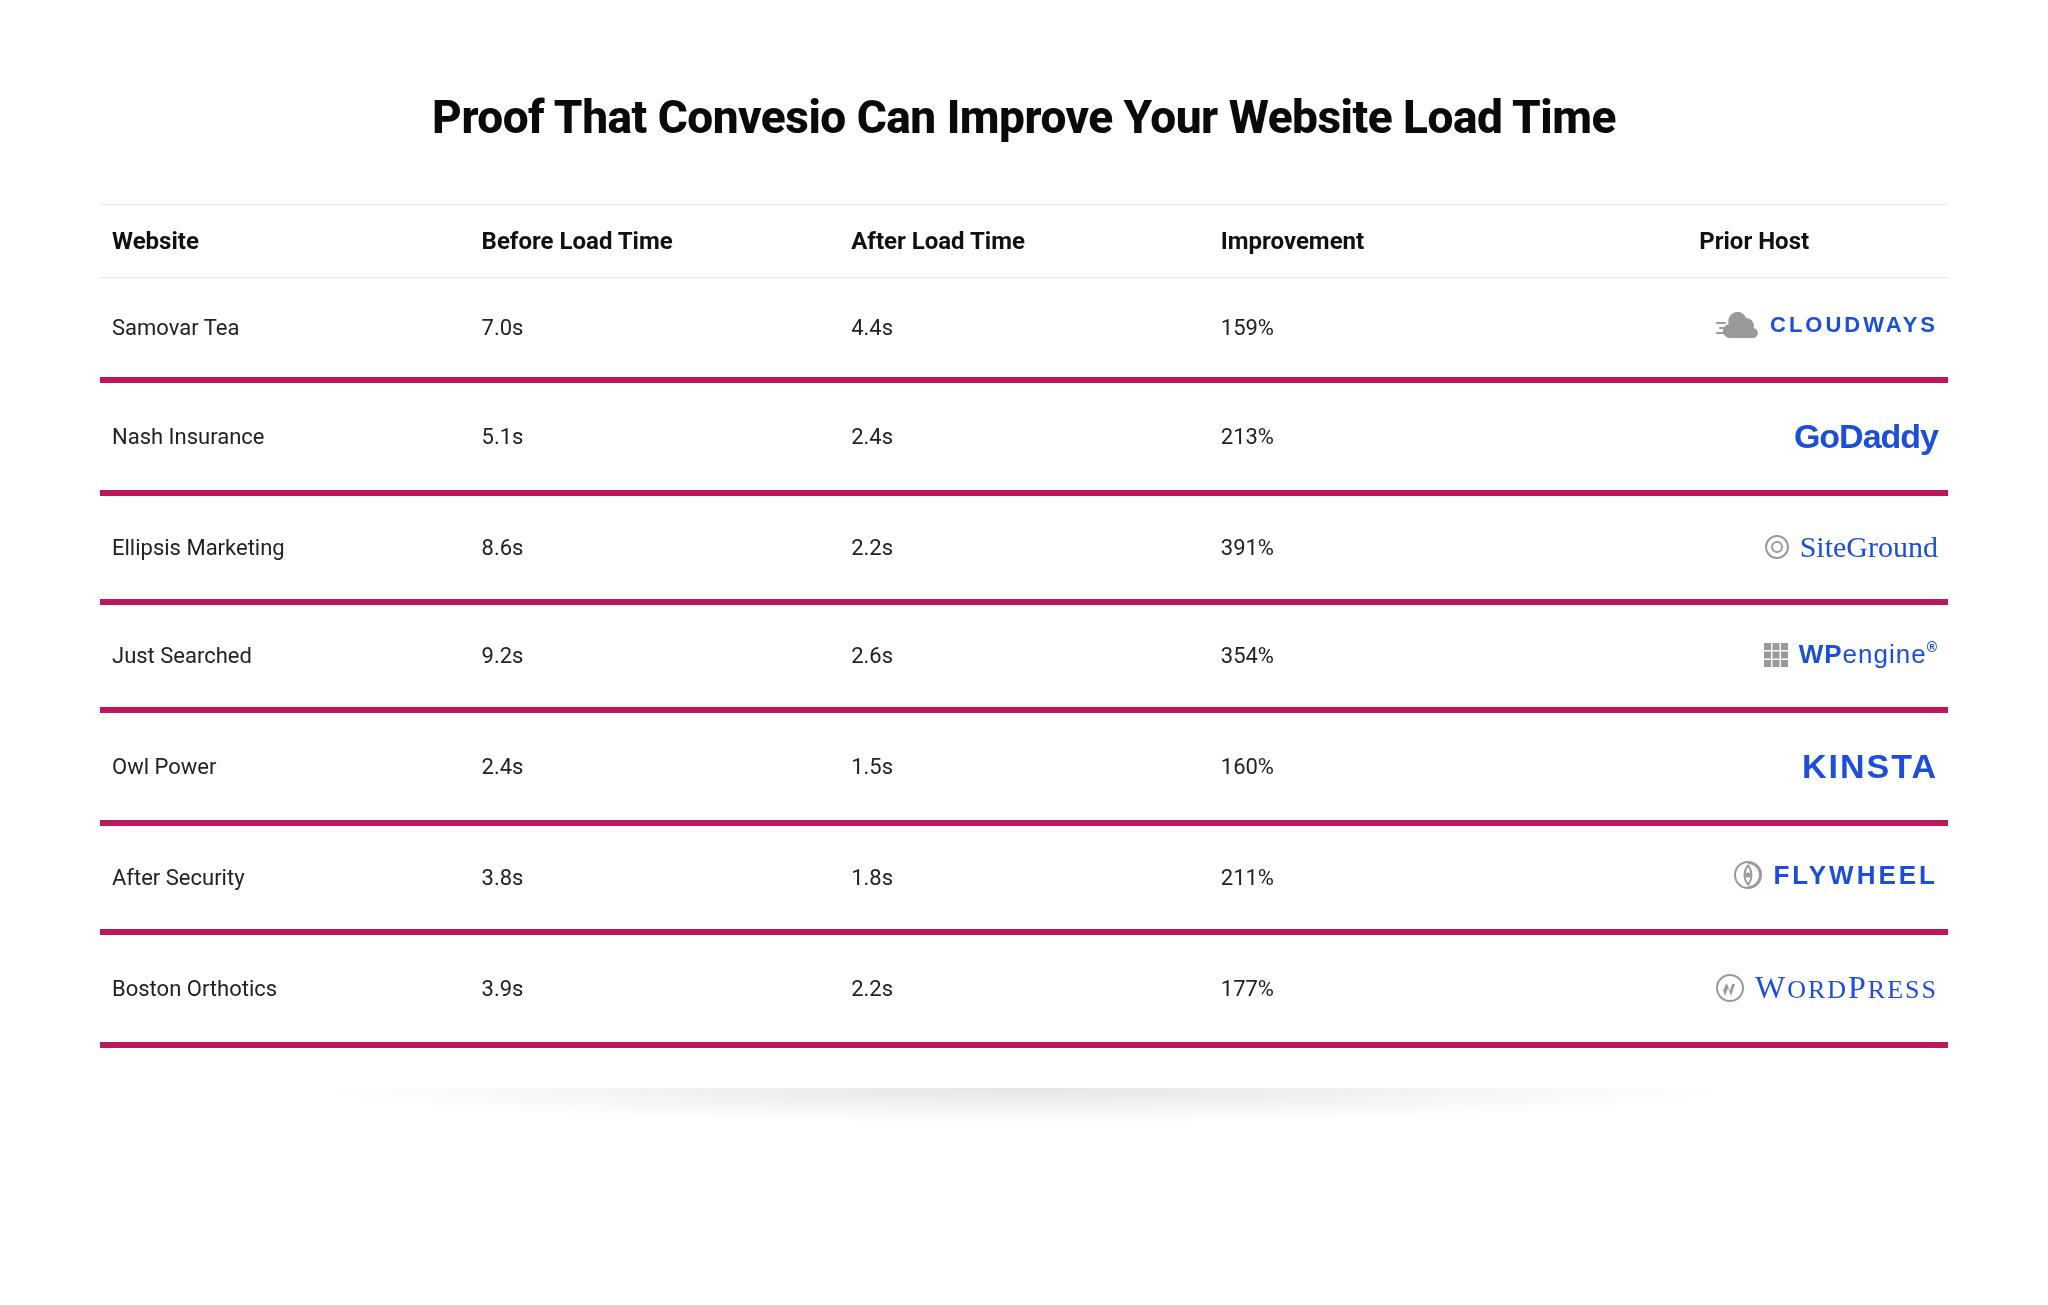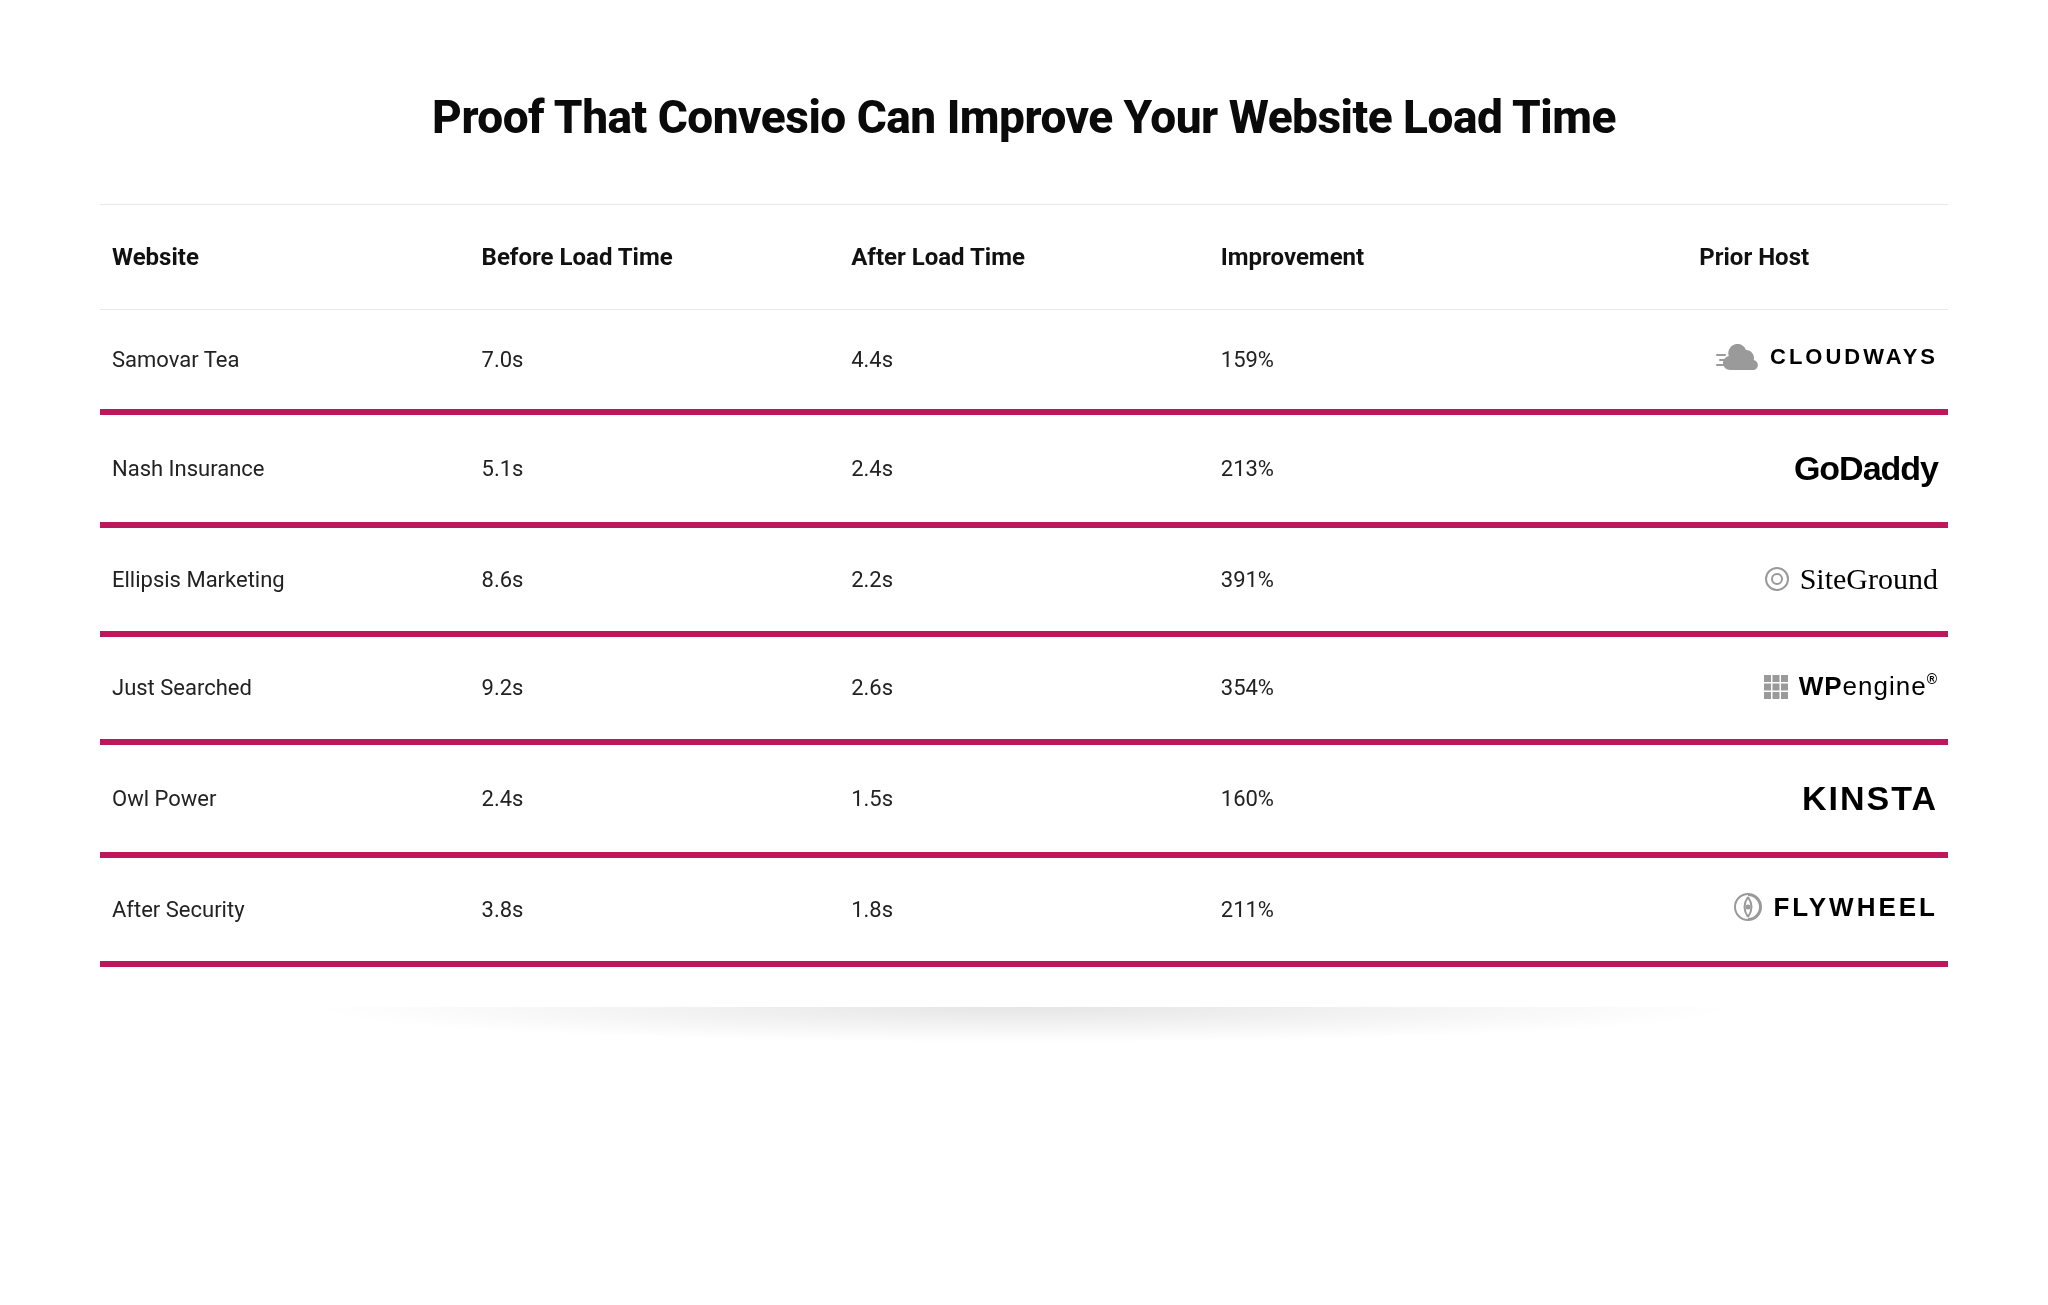--- a/index.html
+++ b/index.html
@@ -31,21 +31,21 @@
   col.c-website  { width: 20%; }
   col.c-before   { width: 20%; }
   col.c-after    { width: 20%; }
   col.c-improve  { width: 20%; }
   col.c-host     { width: 20%; }
   thead th {
     text-align: left;
     font-size: 24px;
     font-weight: 700;
     color: #111111;
-    padding: 38px 12px;
+    padding: 22px 12px;
     border-top: 1px solid #e8e8e8;
     border-bottom: 1px solid #e8e8e8;
   }
   thead th.host-head { text-align: center; padding-right: 30px; }
   tbody td {
     font-size: 22px;
     font-weight: 400;
     color: #222222;
     padding: 34px 12px;
     border-bottom: 6px solid #be185d;
@@ -54,21 +54,21 @@
   tbody td.host-cell {
     text-align: right;
     padding-right: 10px;
   }
 
   
   .host-logo {
     display: inline-flex;
     align-items: center;
     gap: 10px;
-    color: #000000;
+    color: #1d4ed8;
     white-space: nowrap;
   }
   .host-logo .icon { display: inline-flex; }
   .host-logo svg { display: block; }
 
   .logo-cloudways   .text { font-family: Arial, sans-serif; font-size: 22px; font-weight: 600; letter-spacing: 3px; }
   .logo-godaddy     .text { font-family: Arial, sans-serif; font-size: 34px; font-weight: 800; letter-spacing: -1px; }
   .logo-siteground  .text { font-family: "Comic Sans MS", "Segoe Script", cursive; font-size: 30px; font-weight: 400; }
   .logo-wpengine    .text { font-family: Arial, sans-serif; font-size: 26px; font-weight: 700; letter-spacing: 1px; }
   .logo-wpengine    .text .thin { font-weight: 300; }
@@ -198,17 +198,32 @@
                     <path d="M15 3 A12 12 0 0 1 15 27" transform="rotate(0 15 15)"></path>
                     <path d="M15 5 Q22 15 15 25"></path>
                     <path d="M15 5 Q8 15 15 25"></path>
                   </g>
                   <circle cx="15" cy="15" r="2.5" fill="#9a9a9a"></circle>
                 </svg>
               </span>
               <span class="text">FLYWHEEL</span>
             </span></td>
         </tr>
+        <tr>
+          <td>Boston Orthotics</td>
+          <td>3.9s</td>
+          <td>2.2s</td>
+          <td>177%</td>
+          <td class="host-cell"><span class="host-logo logo-wordpress">
+              <span class="icon">
+                <svg width="30" height="30" viewBox="0 0 30 30">
+                  <circle cx="15" cy="15" r="13" fill="none" stroke="#9a9a9a" stroke-width="2"></circle>
+                  <path fill="#9a9a9a" d="M6 11l4 12 3-8 3 8 4-12h-3l-2 7-3-7h-1l-3 7-2-7z"></path>
+                </svg>
+              </span>
+              <span class="text"><span class="cap">W</span>ORD<span class="cap">P</span>RESS</span>
+            </span></td>
+        </tr>
       </tbody>
   </table>
 
   <div class="shadow-strip"></div>
 </div>
 
 </body></html>

